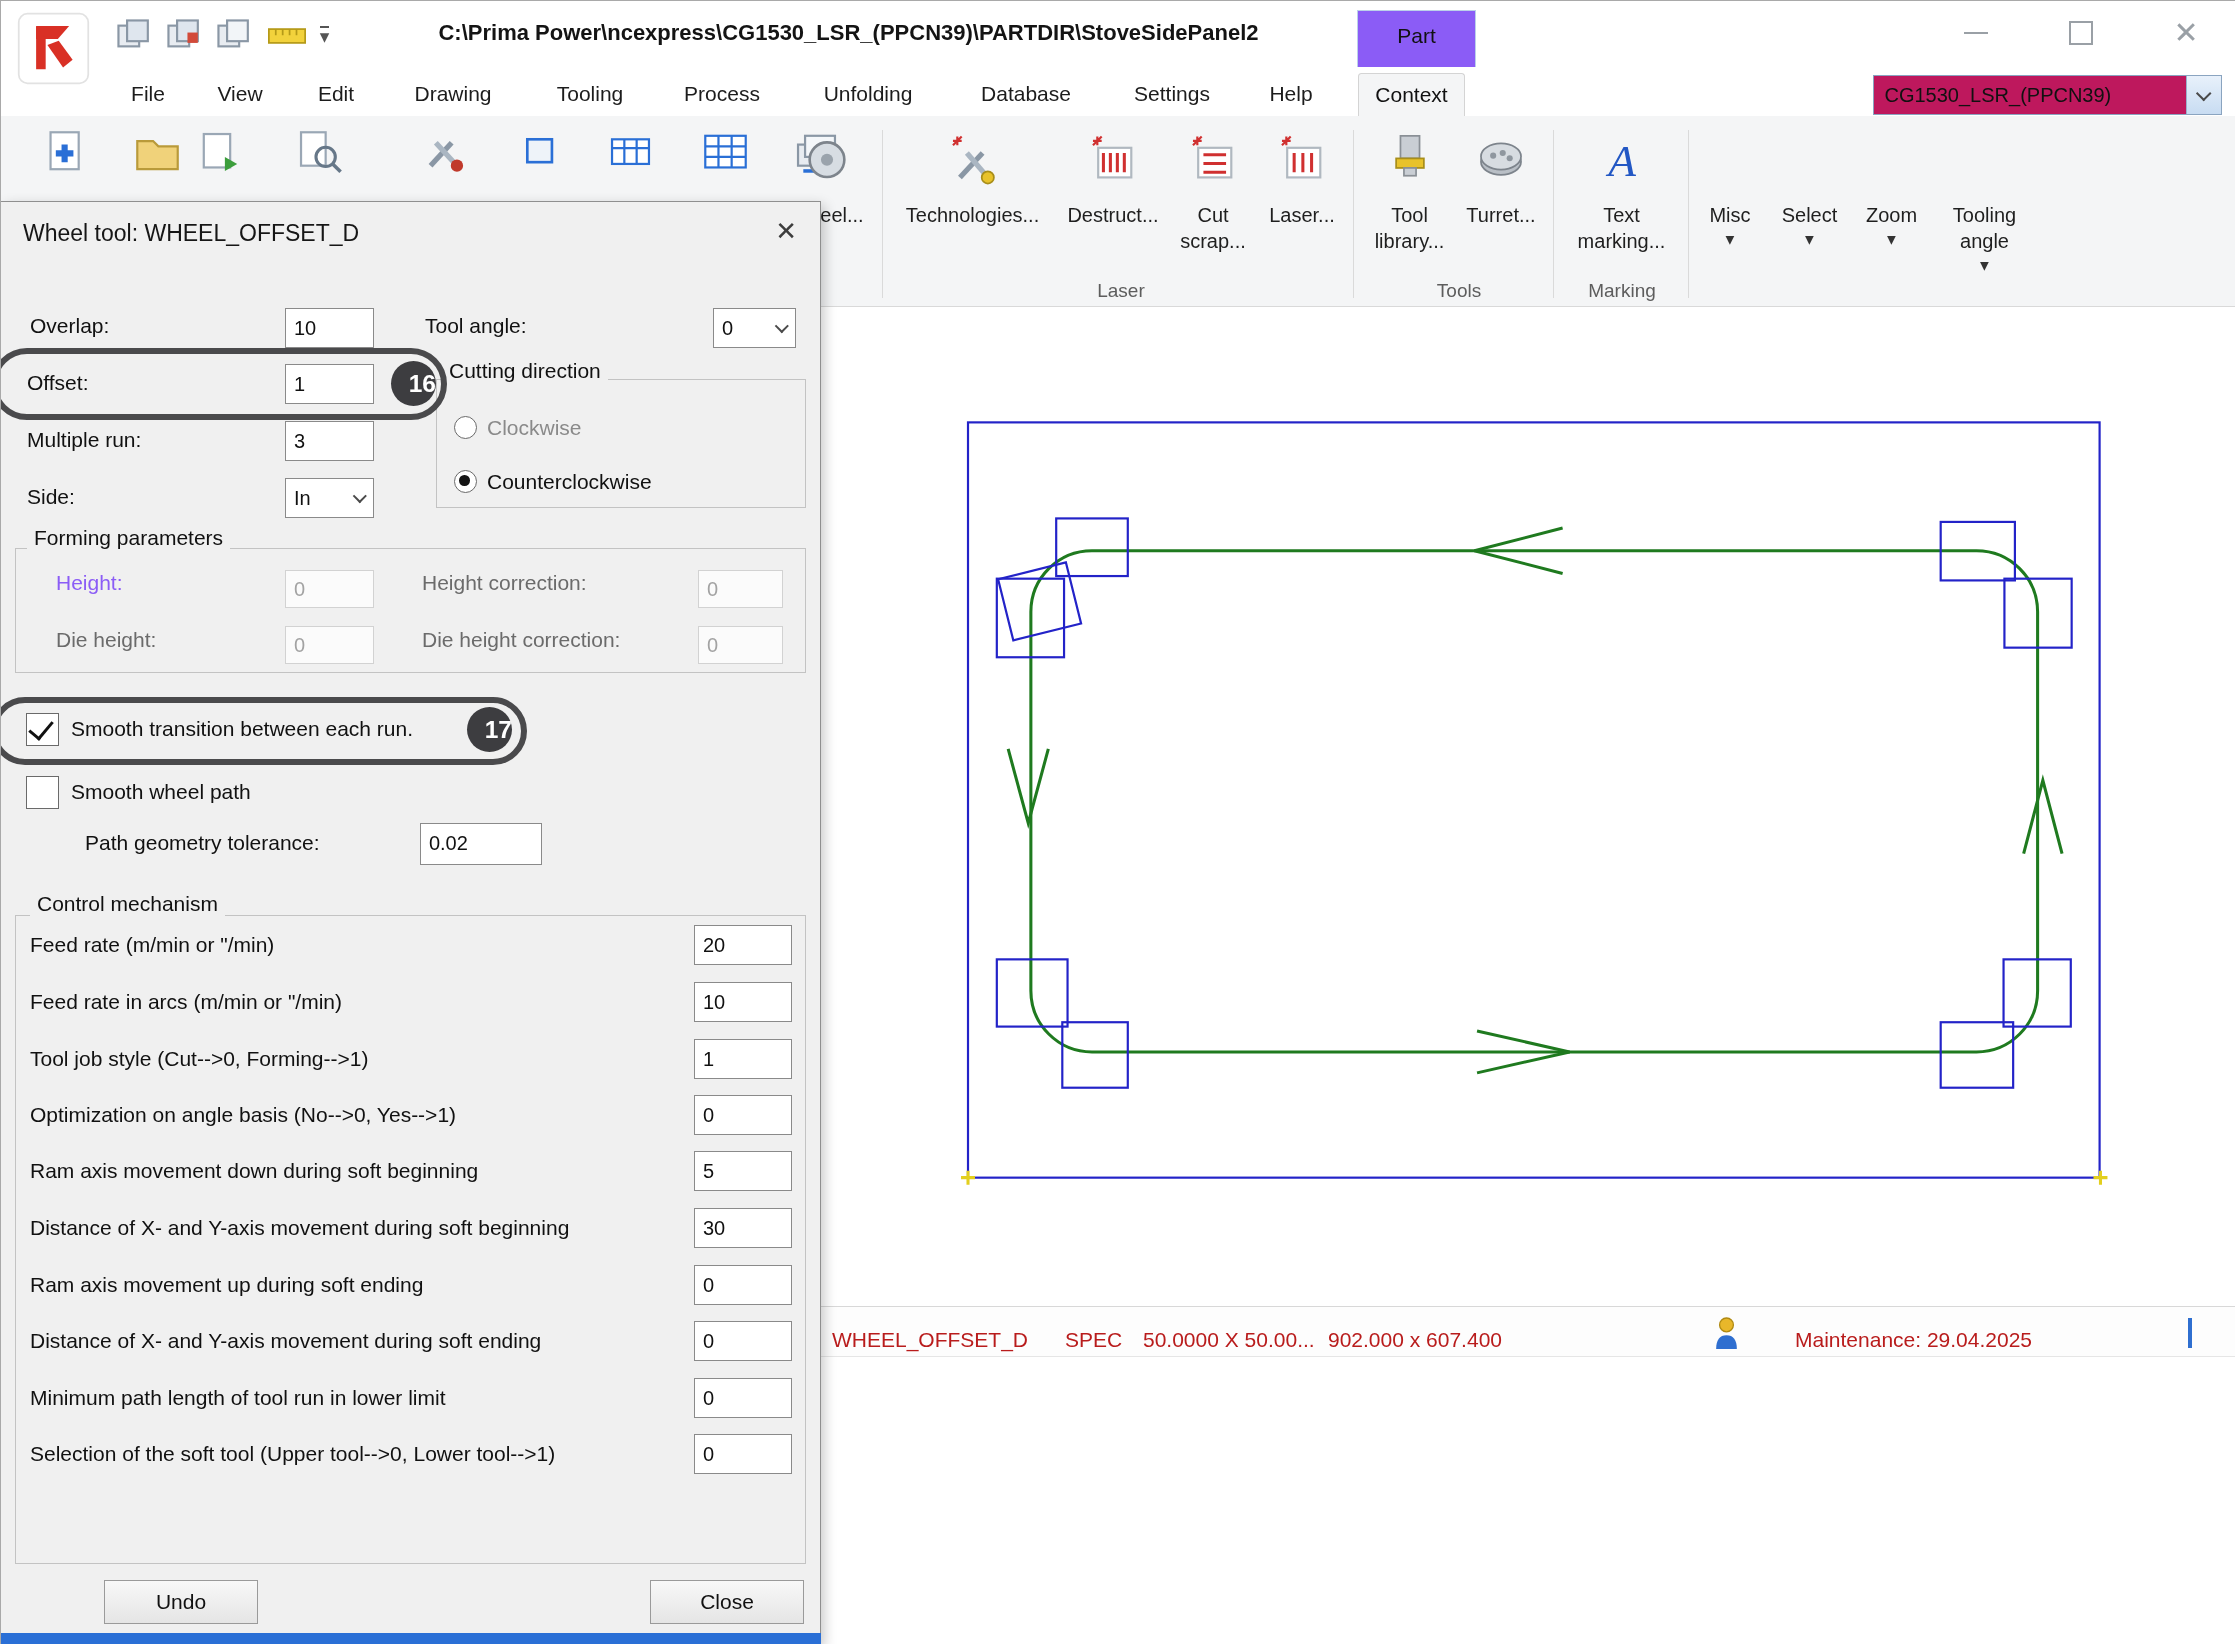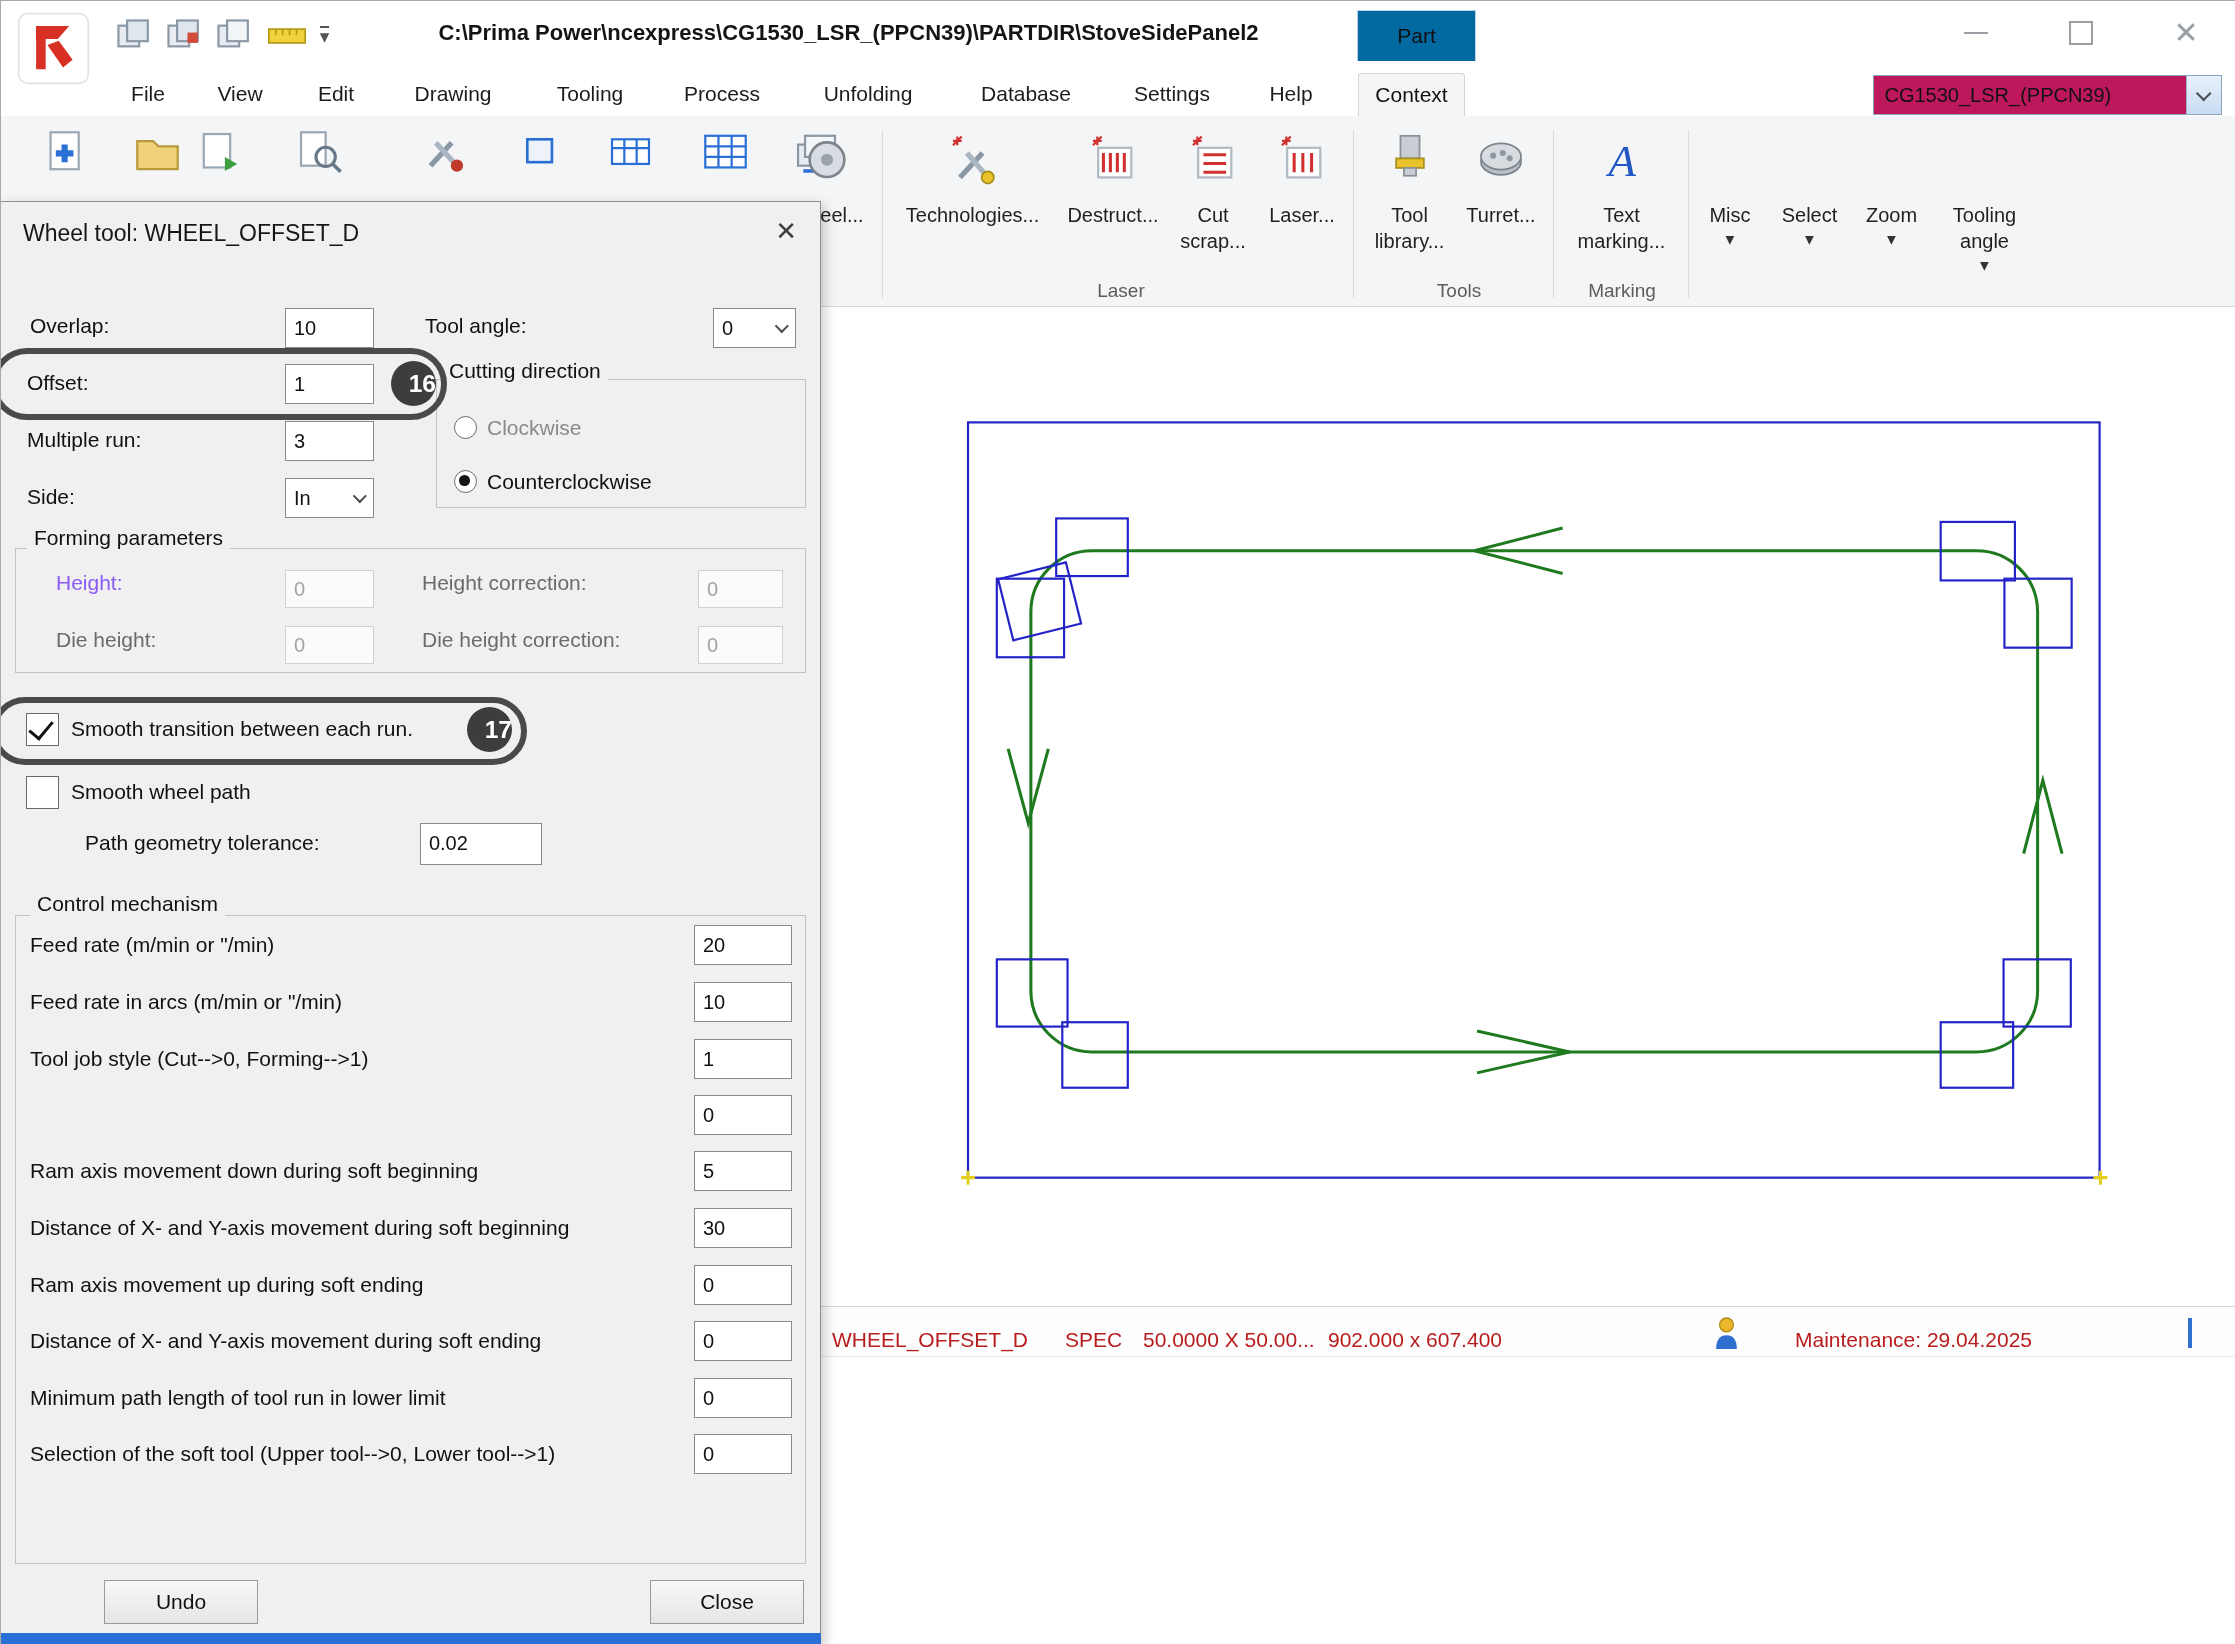--- a/index.html
+++ b/index.html
@@ -5,21 +5,21 @@
   *{margin:0;padding:0;box-sizing:border-box}
   html,body{width:2236px;height:1645px}
   body{position:relative;font-family:"Liberation Sans",sans-serif;background:#fff;overflow:hidden;border:1.7px solid #a9a9a9;color:#111}
   .abs{position:absolute}
 
   
   .titlebar{position:absolute;left:0;top:0;width:2236px;height:70px;background:#fff}
   .app-logo{position:absolute;left:15.7px;top:10.5px;width:73px;height:73px;z-index:5}
   .qat{position:absolute;left:114px;top:14px;height:42px;display:flex;gap:12.2px;align-items:center}
   .title-path{position:absolute;left:376px;top:12.2px;width:943px;text-align:center;font-size:22px;font-weight:bold;line-height:40px;white-space:nowrap;color:#141414}
-  .part-tab{position:absolute;left:1356px;top:8.7px;width:119px;height:51px;background:#0369a1;border:0.9px solid #bcd1e9;border-bottom:none;text-align:center;line-height:49px;font-size:21px}
+  .part-tab{position:absolute;left:1356px;top:8.7px;width:119px;height:57px;background:#8b5cf6;border:0.9px solid #bcd1e9;border-bottom:none;text-align:center;line-height:49px;font-size:21px}
   .winbtn{position:absolute;top:12.2px;width:44px;height:40px;display:flex;align-items:center;justify-content:center}
   .min-glyph{width:24.5px;height:0;border-top:2.6px solid #9aa0a6}
   .max-glyph{width:24.5px;height:24.5px;border:2.6px solid #9aa0a6}
   .close-glyph{font-size:30px;color:#9aa0a6;line-height:30px}
 
   
   .menubar{position:absolute;left:0;top:70px;width:2236px;height:45px;background:#fff;font-size:21px}
   .mi{position:absolute;top:0;transform:translateX(-50%);line-height:45px;white-space:nowrap;color:#1c1c1c}
   .ctx-tab{position:absolute;left:1357px;top:1.7px;width:107px;height:44px;background:#f4f5f6;border:0.9px solid #d4d4d4;border-bottom:none;border-radius:3.5px 3.5px 0 0;text-align:center;line-height:42px;font-size:21px}
   .msel{position:absolute;left:1872px;top:3.5px;width:349px;height:40px;background:#be185d;border:0.9px solid #8aa4c0}
@@ -394,20 +394,21 @@
   </div>
   <div class="crow" style="top:780px">
     <span class="clabel">Feed rate in arcs (m/min or "/min)</span>
     <div class="cinput">10</div>
   </div>
   <div class="crow" style="top:837px">
     <span class="clabel">Tool job style (Cut--&gt;0, Forming--&gt;1)</span>
     <div class="cinput">1</div>
   </div>
   <div class="crow" style="top:893px">
+    <span class="clabel">Optimization on angle basis (No--&gt;0, Yes--&gt;1)</span>
     <div class="cinput">0</div>
   </div>
   <div class="crow" style="top:949px">
     <span class="clabel">Ram axis movement down during soft beginning</span>
     <div class="cinput">5</div>
   </div>
   <div class="crow" style="top:1006px">
     <span class="clabel">Distance of X- and Y-axis movement during soft beginning</span>
     <div class="cinput">30</div>
   </div>

